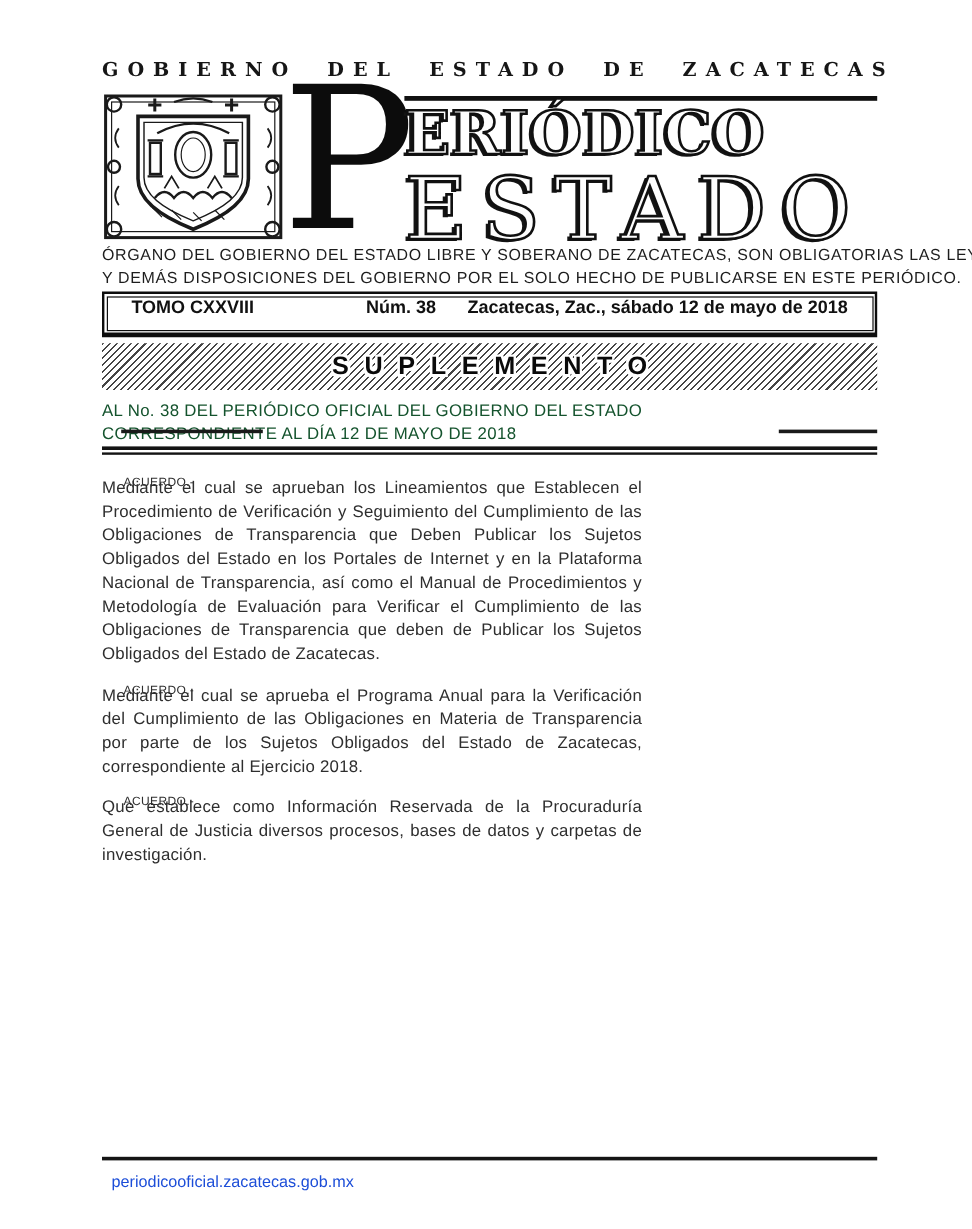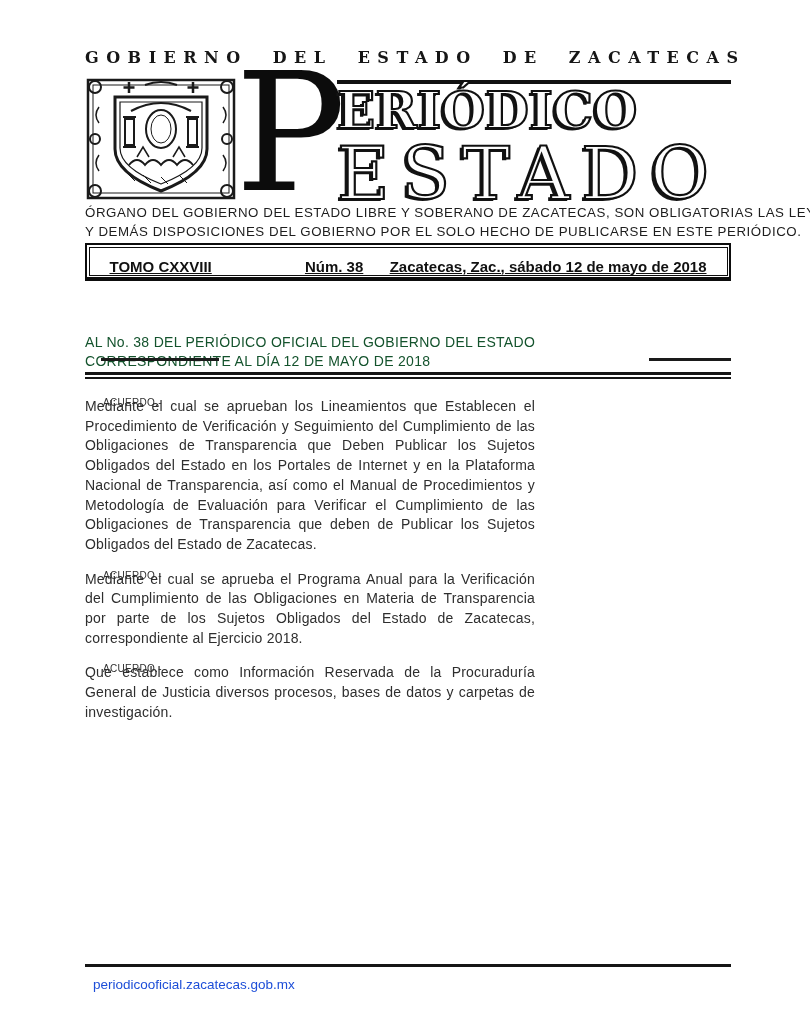--- a/index.html
+++ b/index.html
@@ -50,23 +50,23 @@
   .tagline div { font-size: 13.3px; line-height: 18.5px; letter-spacing: 0.55px; white-space: nowrap; }
 
   
   .issue-box {
     position: absolute; top: 243px; left: 0; width: 646px; height: 38px;
     border: 2.5px solid #0d0d0d; box-sizing: border-box;
     border-bottom-width: 4px;
   }
   .issue-inner {
     position: absolute; inset: 1.5px; border: 1.5px solid #0d0d0d;
-    display: flex; align-items: flex-end;
+    display: flex; align-items: flex-start;
     font-weight: bold; font-size: 15px; color: #111;
-    padding: 0 20px; box-sizing: border-box; white-space: nowrap; text-decoration: underline;
+    padding: 0 20px; box-sizing: border-box; white-space: nowrap;
   }
   .issue-tomo { width: 172px; }
   .issue-num  { width: 85px; padding-left: 24px; }
   .issue-date { flex: 1; }
 
   
   .banner {
     position: absolute; top: 286px; left: 0; width: 646px; height: 39px;
     background: repeating-linear-gradient(135deg, #454545 0px, #454545 1.2px, #ffffff 1.2px, #ffffff 4.2px);
     display: flex; align-items: center; justify-content: center;
@@ -165,20 +165,23 @@
     </div>
 
     <div class="issue-box">
       <div class="issue-inner">
         <span class="issue-tomo">TOMO CXXVIII</span>
         <span class="issue-num">Núm. 38</span>
         <span class="issue-date">Zacatecas, Zac., sábado 12 de mayo de 2018</span>
       </div>
     </div>
 
+    <div class="banner">
+      <span class="banner-text">SUPLEMENTO</span>
+    </div>
 
     <div class="supp-heading">
       <div>AL No. 38 DEL PERIÓDICO OFICIAL DEL GOBIERNO DEL ESTADO</div>
       <div>CORRESPONDIENTE AL DÍA 12 DE MAYO DE 2018</div>
     </div>
     <div class="seg-rule left"></div>
     <div class="seg-rule right"></div>
     <div class="dbl-rule">
       <div class="r1"></div>
       <div class="r2"></div>

